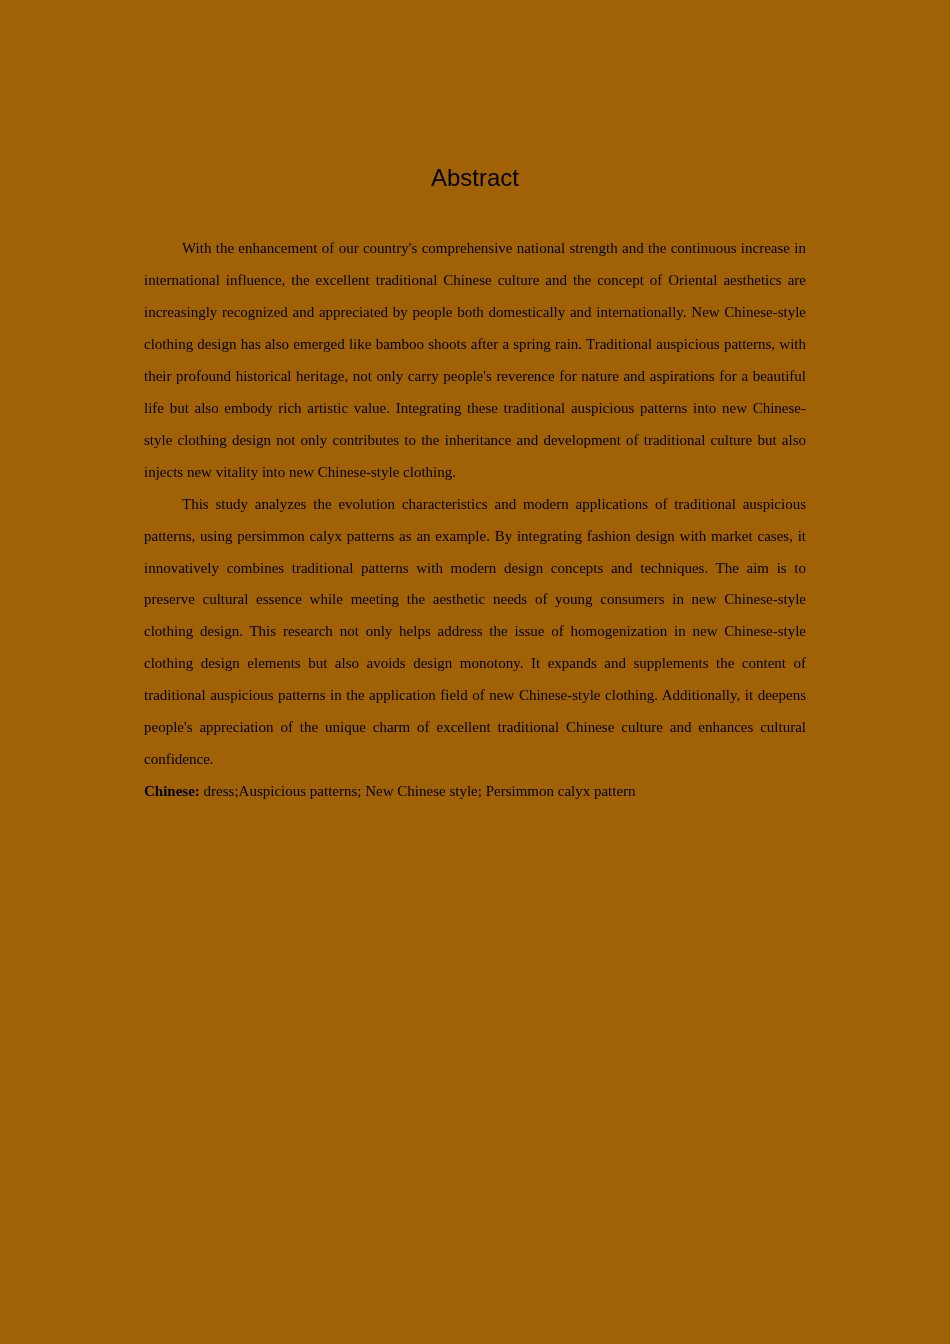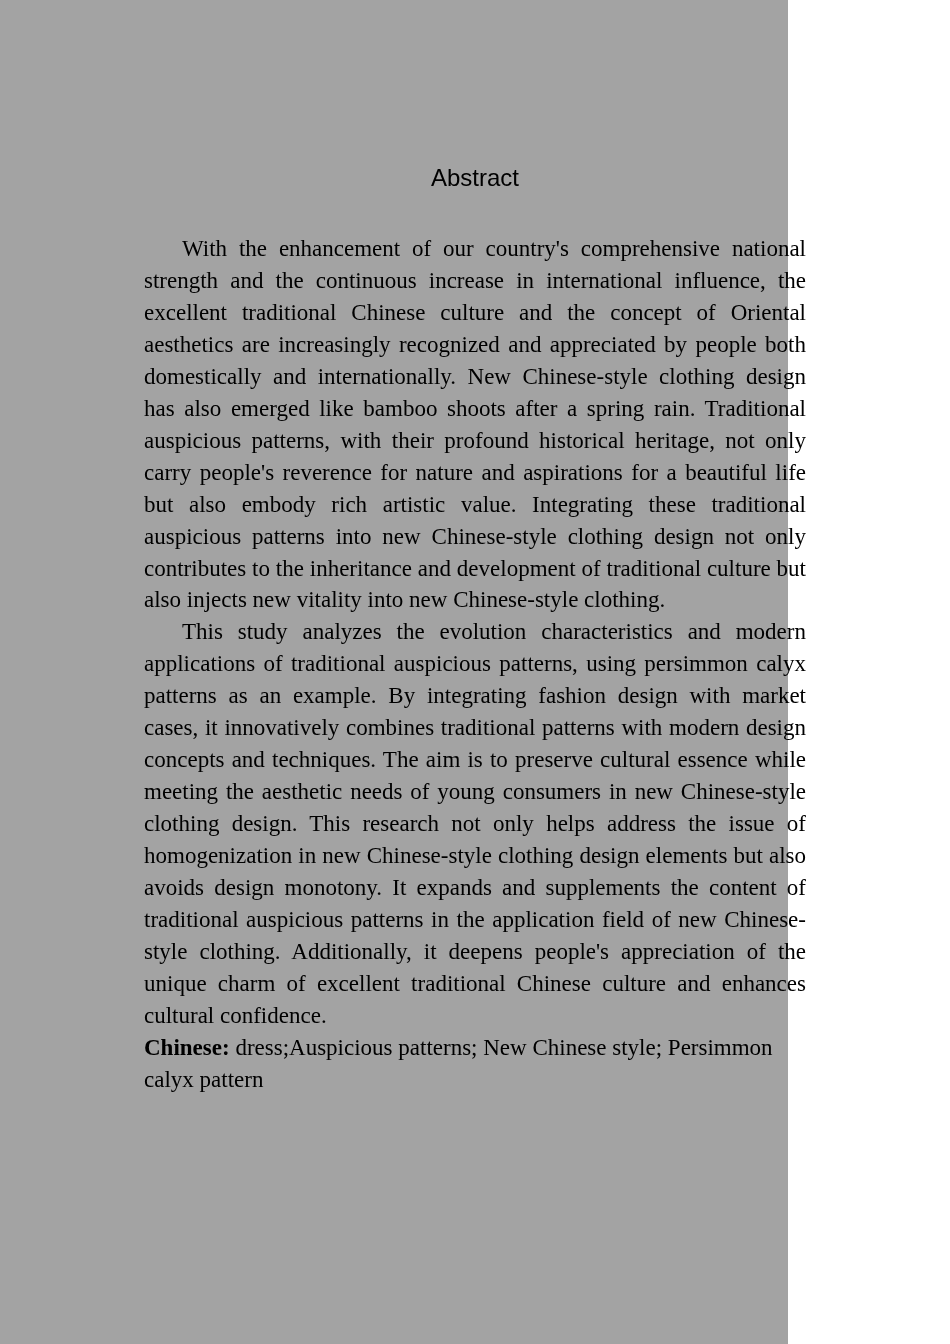--- a/index.html
+++ b/index.html
@@ -10,44 +10,44 @@
     body {
       width: 950px;
       height: 1344px;
       position: relative;
       overflow: hidden;
     }
     .page {
       position: absolute;
       left: 0;
       top: 0;
-      width: 788px;
+      width: 950px;
       height: 1344px;
-      background: #a3a3a3;
+      background: #a16207;
     }
     .title {
       position: absolute;
       top: 162px;
       left: 0;
       width: 950px;
       text-align: center;
       font-family: "Liberation Sans", sans-serif;
       font-size: 24px;
       color: #000000;
       margin: 0;
       font-weight: normal;
       line-height: 32px;
     }
     .body-text {
       position: absolute;
       top: 233px;
       left: 144px;
       width: 662px;
       font-family: "Liberation Serif", serif;
-      font-size: 23px;
+      font-size: 15px;
       line-height: 31.95px;
       color: #000000;
     }
     .para {
       margin: 0;
       text-align: justify;
       text-indent: 38px;
     }
     .keywords {
       margin: 0;

